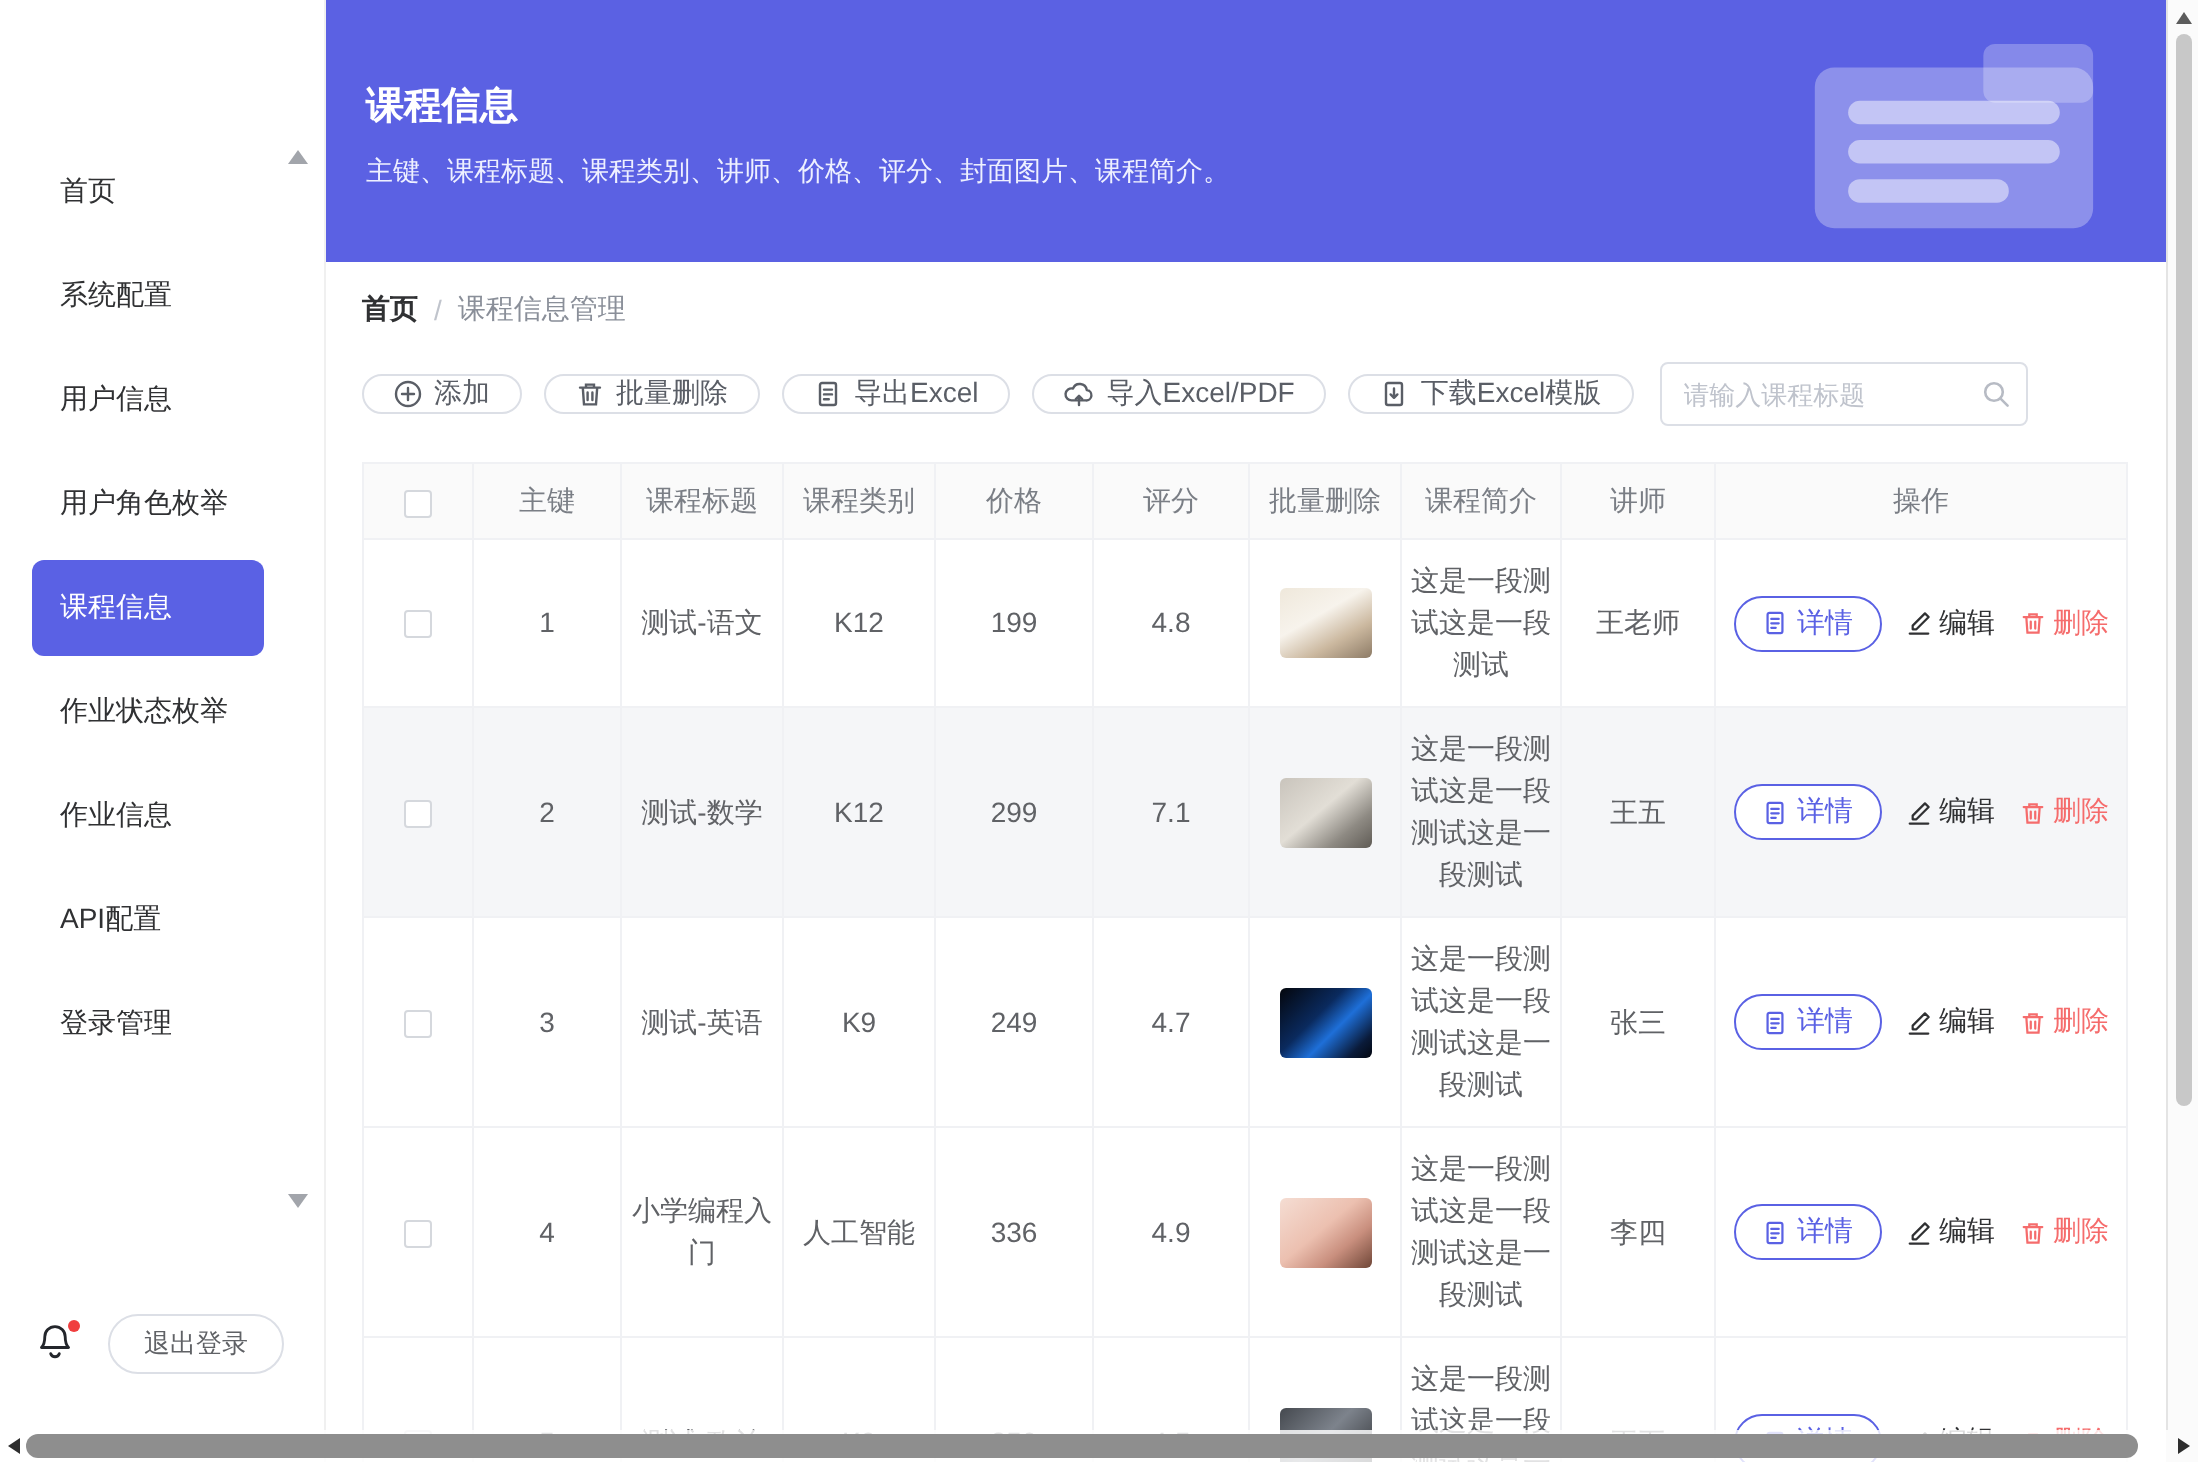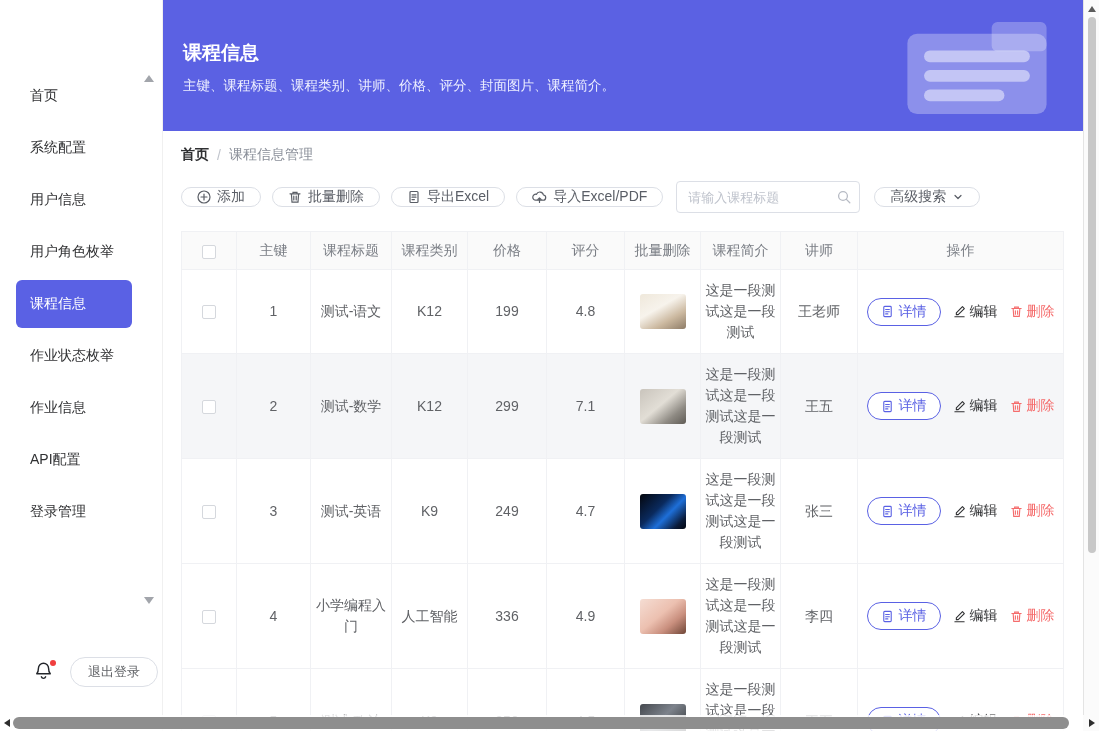--- a/index.html
+++ b/index.html
@@ -18,21 +18,21 @@
   .app{display:flex;width:1083px;height:731px;overflow:hidden;}
 
   
   .sidebar{position:relative;width:163px;flex-shrink:0;background:#fff;border-right:1px solid #f0f0f0;}
   .menu{padding-top:70px;}
   .menu-item{height:52px;display:flex;align-items:center;padding-left:30px;font-size:14px;color:#303133;cursor:pointer;}
   .menu-item.active{background:var(--accent);color:#fff;border-radius:6px;margin:2px 30px 2px 16px;padding-left:14px;height:48px;}
   .side-arrow{position:absolute;right:8px;width:0;height:0;border-left:5px solid transparent;border-right:5px solid transparent;cursor:pointer;}
   .side-arrow.up{top:75px;border-bottom:7px solid #a2a5ab;}
   .side-arrow.down{top:597px;border-top:7px solid #a2a5ab;}
-  .sidebar-footer{position:absolute;bottom:44px;left:16px;width:100%;display:flex;align-items:center;padding:0 18px;}
+  .sidebar-footer{position:absolute;bottom:44px;left:0;width:100%;display:flex;align-items:center;padding:0 18px;}
   .bell-wrap{position:relative;width:20px;height:22px;cursor:pointer;}
   .bell-dot{position:absolute;top:-1px;right:-2px;width:6px;height:6px;border-radius:50%;background:#f03e3e;}
   .logout-btn{margin-left:16px;height:30px;padding:0 17px;border:1px solid #dcdfe6;border-radius:15px;background:#fff;color:#606266;font-size:13px;cursor:pointer;font-family:inherit;}
 
   
   .main{flex:1;min-width:0;background:#fff;}
   .banner{position:relative;height:131px;background:var(--banner);padding:40px 0 0 20px;overflow:hidden;}
   .banner h1{margin:0 0 11px 0;font-size:19px;font-weight:bold;color:#fff;}
   .banner p{margin:0;font-size:13.5px;color:#eef0ff;}
   .banner-illustration{position:absolute;right:28px;top:20px;}
@@ -181,33 +181,34 @@
               </svg>
             <span>导出Excel</span>
           </button>
           <button class="tbtn">
             <svg width="15" height="14" viewBox="0 0 15 14" fill="none" stroke="#5a5e66" stroke-width="1.2" stroke-linecap="round" stroke-linejoin="round">
                 <path d="M4 10.2a3 3 0 1 1 .5-5.9A3.6 3.6 0 0 1 11.4 5a2.6 2.6 0 0 1-.6 5.2z"></path>
                 <path d="M7.5 12.5V8M5.9 9.5l1.6-1.6 1.6 1.6"></path>
               </svg>
             <span>导入Excel/PDF</span>
           </button>
+          <button class="tbtn">
+            <svg width="14" height="14" viewBox="0 0 14 14" fill="none" stroke="#5a5e66" stroke-width="1.2" stroke-linecap="round" stroke-linejoin="round">
+                <rect x="3" y="1.5" width="8" height="11" rx="1"></rect>
+                <path d="M7 4.2v4.6M5.3 7.2L7 8.9l1.7-1.7"></path>
+              </svg>
+            <span>下载Excel模版</span>
+          </button>
           <div class="search-box">
             <input type="text" placeholder="请输入课程标题" style="">
             <svg class="search-icon" width="14" height="14" viewBox="0 0 14 14" fill="none" stroke="#b7bbc4" stroke-width="1.3" stroke-linecap="round">
                 <circle cx="6" cy="6" r="4.4"></circle>
                 <path d="M9.4 9.4L12.8 12.8"></path>
               </svg>
           </div>
-          <button class="tbtn" style="margin-left:3px;">
-            <span>高级搜索</span>
-            <svg width="12" height="12" viewBox="0 0 14 14" fill="none" stroke="#5a5e66" stroke-width="1.4" stroke-linecap="round" stroke-linejoin="round">
-                <path d="M3.5 5.2L7 8.8l3.5-3.6"></path>
-              </svg>
-          </button>
         </div>
 
         <table>
           <colgroup>
             <col style="width:55px">
               <col style="width:74px">
               <col style="width:81px">
               <col style="width:76px">
               <col style="width:79px">
             <col style="width:78px">

